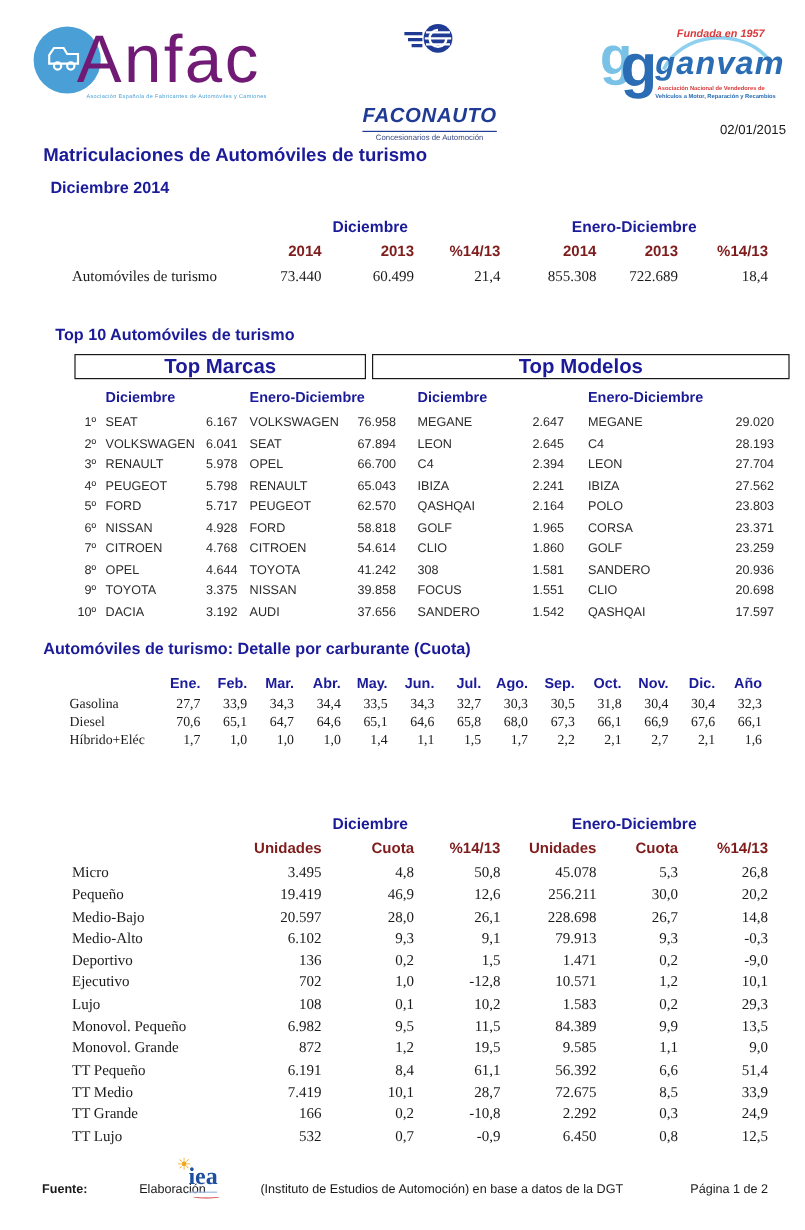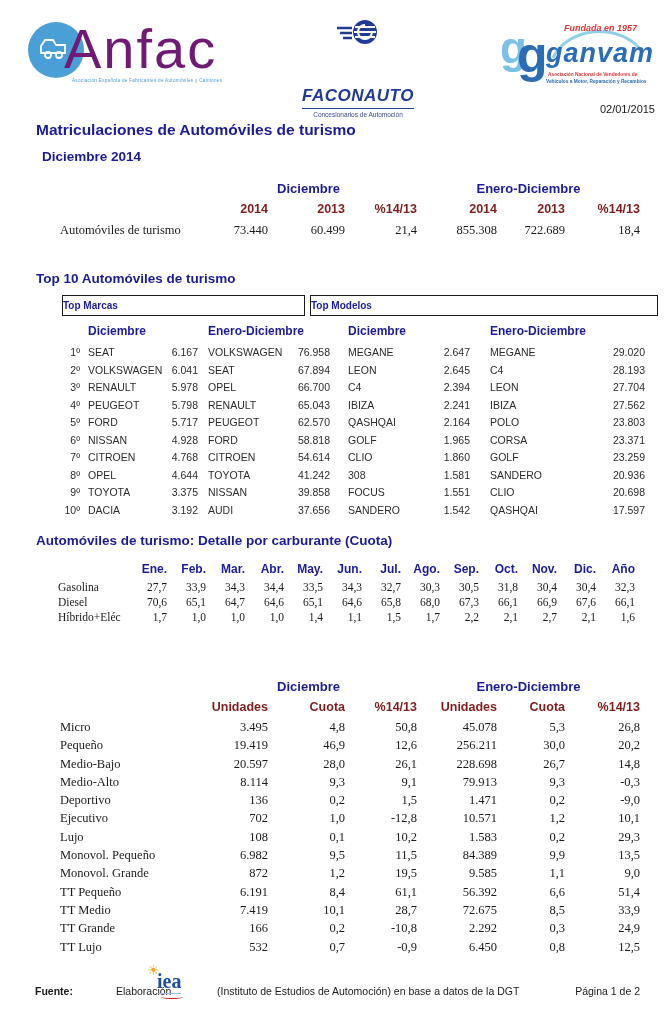--- a/index.html
+++ b/index.html
@@ -30,38 +30,38 @@
   .gan-name{position:absolute;left:46px;top:24px;font-size:27px;font-weight:bold;font-style:italic;color:#2a6db4;letter-spacing:1px;}
   .gan-tag1{position:absolute;left:48px;top:58px;font-size:4.8px;font-weight:bold;color:#d93a3a;white-space:nowrap;}
   .gan-tag2{position:absolute;left:46px;top:65px;font-size:4.8px;font-weight:bold;color:#2a6db4;white-space:nowrap;}
 
   #date{top:103px;right:16px;font-size:11px;}
 
   
   #title{left:36px;top:121px;font-size:15.5px;font-weight:bold;}
   #subtitle{left:42px;top:149px;font-size:13.5px;font-weight:bold;}
   .sec-title{position:absolute;left:36px;font-size:13.5px;font-weight:bold;color:#1b1b99;}
-  #t10-title{top:271px;}
+  #t10-title{top:271px;margin-left:10px;}
   #carb-title{top:533px;}
   #seg-title{top:651px;}
 
   
   .g7{display:grid;grid-template-columns:144px 68px 77px 72px 80px 68px 75px;}
   .ghead{color:#1b1b99;font-weight:bold;font-size:13px;text-align:center;}
   .chead{color:#7f1d1d;font-weight:bold;font-size:12.5px;text-align:right;}
   .gsp1{grid-column:2/5;} .gsp2{grid-column:5/8;}
 
   #summary{left:56px;top:178px;width:584px;}
   #summary .g7{height:21px;line-height:21px;}
   #summary .serif{font-size:12.5px;}
   .lbl{padding-left:4px;}
 
   
-  .box{position:absolute;height:19px;border:1px solid #1a1a1a;background:#fff;text-align:left;
-       line-height:19px;font-weight:bold;font-size:10px;color:#1b1b99;}
+  .box{position:absolute;height:19px;border:1px solid #1a1a1a;background:#fff;text-align:center;
+       line-height:19px;font-weight:bold;font-size:17px;color:#1b1b99;}
   #box-marcas{left:62px;top:295px;width:241px;}
   #box-modelos{left:310px;top:295px;width:346px;}
   .t10{display:grid;grid-template-columns:24px 76px 42px 92px 40px 86px 54px 92px 83px;}
   #t10-head{left:56px;top:322px;width:589px;height:18px;line-height:18px;font-size:12px;font-weight:bold;color:#1b1b99;}
   .h1a{grid-column:2/4;padding-left:8px;} .h1b{grid-column:4/6;padding-left:10px;}
   .h2a{grid-column:6/8;padding-left:18px;} .h2b{grid-column:8/10;padding-left:20px;}
   #t10-rows{left:56px;top:344px;width:589px;}
   .t10-row{height:17.5px;line-height:17.5px;font-size:10.5px;color:#2b2b2b;white-space:nowrap;}
   .n1{padding-left:8px;} .n2{padding-left:10px;} .n3{padding-left:18px;} .n4{padding-left:20px;}
 
@@ -418,21 +418,21 @@
           <span class="r">20.597</span>
           <span class="r">28,0</span>
           <span class="r">26,1</span>
           <span class="r">228.698</span>
           <span class="r">26,7</span>
           <span class="r">14,8</span>
         </div>
 
         <div class="seg-row g7">
           <span class="lbl">Medio-Alto</span>
-          <span class="r">8.114</span>
+          <span class="r">6.102</span>
           <span class="r">9,3</span>
           <span class="r">9,1</span>
           <span class="r">79.913</span>
           <span class="r">9,3</span>
           <span class="r">-0,3</span>
         </div>
 
         <div class="seg-row g7">
           <span class="lbl">Deportivo</span>
           <span class="r">136</span>

